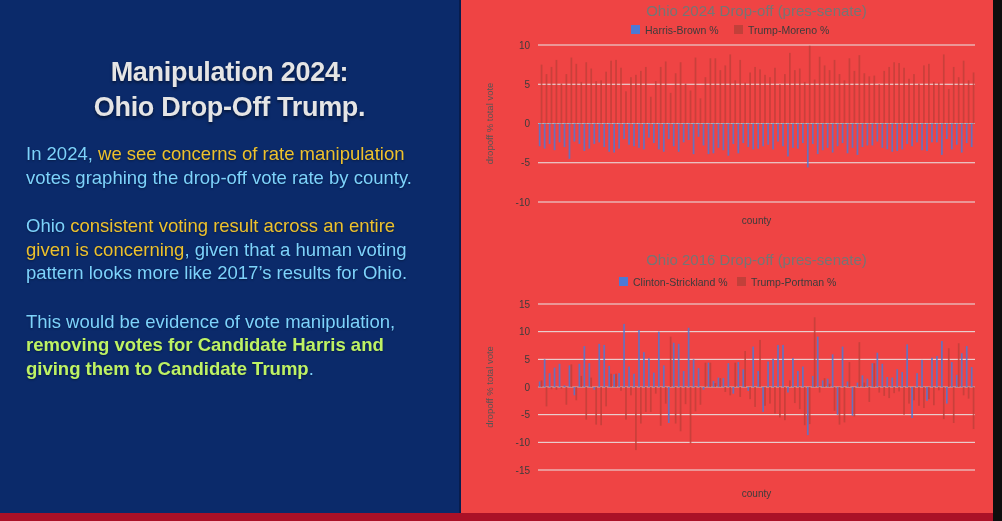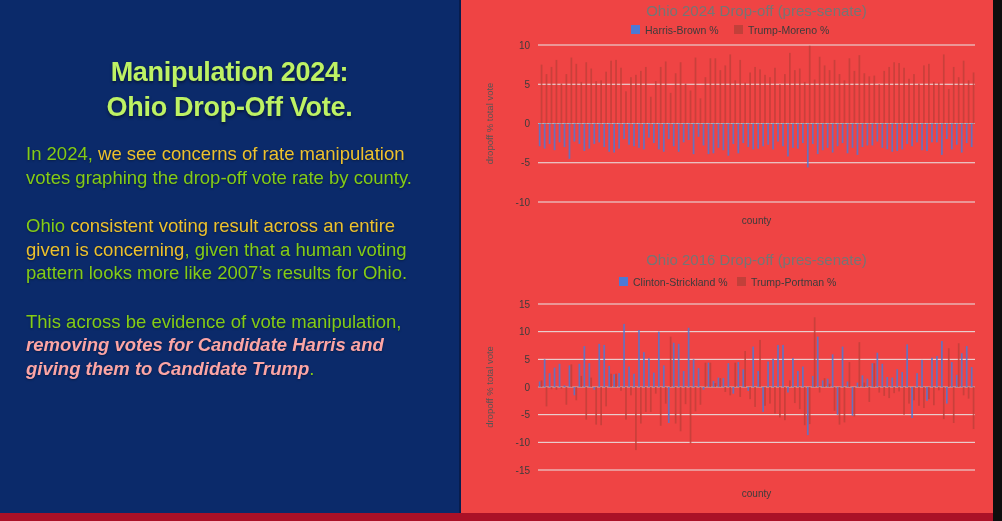--- a/index.html
+++ b/index.html
@@ -6,50 +6,50 @@
   .stage{
     position:relative;width:1002px;height:521px;overflow:hidden;
     font-family:"Liberation Sans",sans-serif;background:#ffffff;
   }
   .left-panel{
     position:absolute;left:0;top:0;width:461px;height:513px;
     background:#0b2a6a;border-right:2px solid #071d4e;box-sizing:border-box;
   }
   .slide-title{
     margin:55px 8px 0;text-align:center;font-size:27px;line-height:35px;
-    font-weight:bold;letter-spacing:-0.3px;color:#bef264;
+    font-weight:bold;letter-spacing:-0.3px;color:#e5e5e5;
     text-shadow:0 2px 3px rgba(0,0,0,0.45);
   }
   .paragraphs{margin:17px 22px 0 26px;font-size:18.5px;line-height:23.5px;}
   .body-par{margin:0 0 25px 0;color:#e9eaf3;text-shadow:0 1px 2px rgba(0,0,0,0.35);}
-  .seg-white{color:#84cc16;}
+  .seg-white{color:#7dd3fc;}
   .seg-gold{color:#edc12d;}
-  .seg-gold-bold{color:#fca5a5;font-weight:bold;font-style:italic;}
+  .seg-gold-bold{color:#bef264;font-weight:bold;}
   .right-panel{
     position:absolute;left:461px;top:0;width:532px;height:513px;background:#ef4444;
   }
   .chart-block{position:absolute;left:0;width:532px;}
   #chart-0{top:0;height:245px;}
   #chart-1{top:245px;height:268px;}
   .bottom-bar{position:absolute;left:0;top:513px;width:1002px;height:8px;background:#ab1127;}
   .right-border{position:absolute;left:993px;top:0;width:9px;height:521px;background:#0e0e0e;}
 </style>
 </head>
 <body>
 
 <div class="stage">
   <div class="left-panel">
     <h1 class="slide-title">
       <span>Manipulation 2024:</span><br>
-      <span>Ohio Drop-Off Vote.</span>
+      <span>Ohio Drop-Off Trump.</span>
     </h1>
     <div class="paragraphs" id="paras">
         <p class="body-par"><span class="seg-white">In 2024, </span><span class="seg-gold">we see concerns of rate manipulation </span><span class="seg-white">votes graphing the drop-off vote rate by county.</span></p>
-        <p class="body-par"><span class="seg-white">Ohio </span><span class="seg-gold">consistent voting result across an entire given is concerning</span><span class="seg-white">, given that a human voting pattern looks more like 2007’s results for Ohio.</span></p>
-        <p class="body-par"><span class="seg-white">This across be evidence of vote manipulation, </span><span class="seg-gold-bold">removing votes for Candidate Harris and giving them to Candidate Trump</span><span class="seg-white">.</span></p>
+        <p class="body-par"><span class="seg-white">Ohio </span><span class="seg-gold">consistent voting result across an entire given is concerning</span><span class="seg-white">, given that a human voting pattern looks more like 2017’s results for Ohio.</span></p>
+        <p class="body-par"><span class="seg-white">This would be evidence of vote manipulation, </span><span class="seg-gold-bold">removing votes for Candidate Harris and giving them to Candidate Trump</span><span class="seg-white">.</span></p>
       </div>
   </div>
 
   <div class="right-panel">
     <div class="chart-block" id="chart-0"><svg width="532" height="245" viewBox="0 0 532 245">
           <text x="295.5" y="16" text-anchor="middle" font-size="15" fill="#757575" font-family="Liberation Sans, sans-serif">Ohio 2024 Drop-off (pres-senate)</text>
           <rect x="170" y="25" width="9" height="9" fill="#4d79d4"></rect>
           <text x="184" y="34" font-size="10.5" fill="#3c3c3c" font-family="Liberation Sans, sans-serif">Harris-Brown %</text>
           <rect x="273" y="25" width="9" height="9" fill="#c2403a"></rect>
           <text x="287" y="34" font-size="10.5" fill="#3c3c3c" font-family="Liberation Sans, sans-serif">Trump-Moreno %</text>

